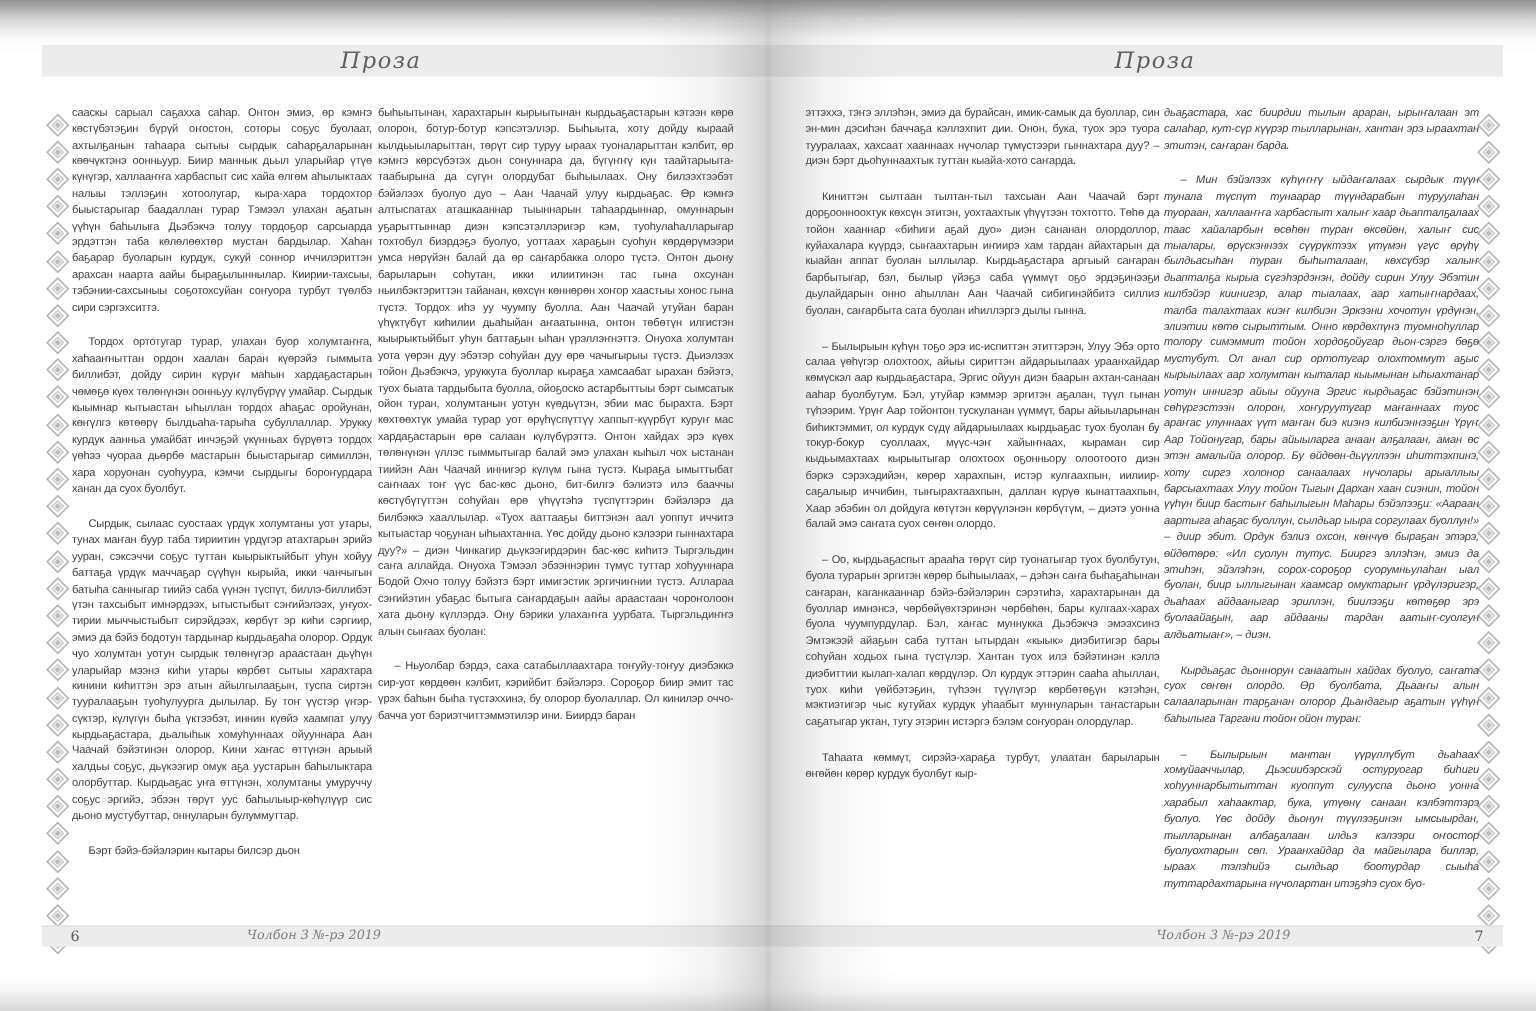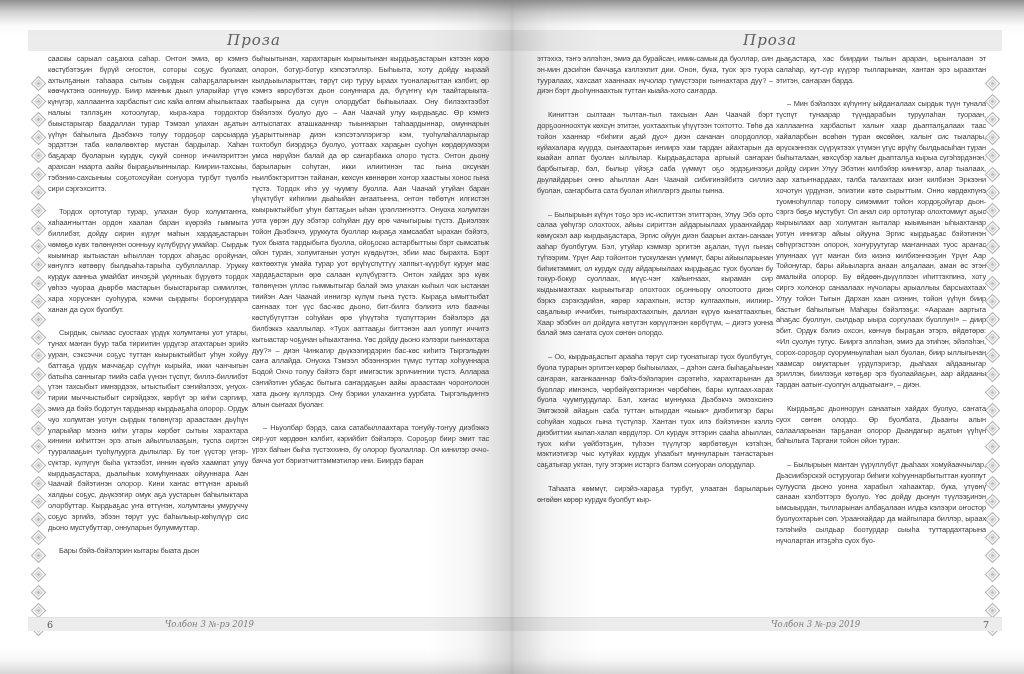--- a/index.html
+++ b/index.html
@@ -27,28 +27,28 @@
   
   .rail{position:absolute;top:74px;width:19px;display:flex;flex-direction:column;align-items:center;}
   .rail.left{left:29px;}
   .rail.right{right:22px;}
   .diamond{display:block;width:9px;height:9px;margin:3.6px 0;transform:rotate(45deg);
            background:#fdfdfd;border:1px solid #b3b3b3;position:relative;
            box-shadow:inset 0 0 0 1.5px #ffffff, inset 0 0 0 2.4px #c6c6c6;}
   .diamond::after{content:"";position:absolute;inset:3px;background:#bcbcbc;}
 
   
-  .col{position:absolute;top:54px;height:542px;overflow:hidden;text-align:justify;
+  .col{position:absolute;top:70px;height:542px;overflow:hidden;text-align:justify;
        font-size:7.4px;line-height:10.8px;letter-spacing:-0.1px;color:#3d3d3d;}
   .col p{margin:0;padding:0;}
   .col p.ind{text-indent:11px;margin-top:13px;}
   .c-lp1{left:48px;width:200px;}
   .c-lp2{left:252px;width:237px;}
   .c-rp1{left:537px;width:236px;}
-  .c-rp2{left:776px;width:210px;}
+  .c-rp2{left:776px;width:210px;font-style:italic;}
 
   
   .fold{position:absolute;top:0;bottom:0;left:428px;width:168px;pointer-events:none;
         background:linear-gradient(90deg,rgba(110,110,110,0) 0%,rgba(110,110,110,0.08) 28%,
         rgba(100,100,100,0.26) 48%,rgba(95,95,95,0.32) 50%,rgba(100,100,100,0.26) 52%,
         rgba(110,110,110,0.08) 72%,rgba(110,110,110,0) 100%);}
   .top-shade{position:absolute;top:0;left:0;right:0;height:36px;pointer-events:none;
         background:linear-gradient(180deg,rgba(125,125,125,0.85) 0%,rgba(160,160,160,0.45) 35%,
         rgba(220,220,220,0.15) 70%,rgba(255,255,255,0) 100%);}
   .bottom-shade{position:absolute;bottom:0;left:0;right:0;height:26px;pointer-events:none;
@@ -130,21 +130,21 @@
       <span class="diamond"></span>
       <span class="diamond"></span>
       <span class="diamond"></span>
     </div>
 
   <div>
     <div class="col c-lp1">
         <p>сааскы сарыал саҕахха саһар. Онтон эмиэ, өр кэмҥэ көстүбэтэҕин бүрүй оҥостон, соторы соҕус буолаат, ахтылҕанын таһаара сытыы сырдык саһарҕаларынан көөчүктэнэ оонньуур. Биир маннык дьыл уларыйар үтүө күнүгэр, халлааҥҥа харбаспыт сис хайа өлгөм аһылыктаах налыы тэллэҕин хотоолугар, кыра-хара тордохтор быыстарыгар баадаллан турар Тэмээл улахан аҕатын үүһүн баһылыга Дьэбэкчэ толуу тордоҕор сарсыарда эрдэттэн таба көлөлөөхтөр мустан бардылар. Хаһан баҕарар буоларын курдук, сукуй соннор иччилэриттэн арахсан наарта аайы быраҕылыннылар. Киирии-тахсыы, тэбэнии-сахсыныы соҕотохсуйан соҥуора турбут түөлбэ сири сэргэхситтэ.</p>
         <p class="ind">Тордох ортотугар турар, улахан буор холумтаҥҥа, хаһааҥныттан ордон хаалан баран күөрэйэ гыммыта биллибэт, дойду сирин күрүҥ маһын хардаҕастарын чөмөҕө күөх төлөнүнэн оонньуу күлүбүрүү умайар. Сырдык кыымнар кытыастан ыһыллан тордох аһаҕас оройунан, көҥүлгэ көтөөрү былдьаһа-тарыһа субуллаллар. Урукку курдук аанньа умайбат инчэҕэй үкүнньах бүрүөтэ тордох үөһээ чуораа дьөрбө мастарын быыстарыгар симиллэн, хара хоруонан суоһуура, кэмчи сырдыгы бороҥурдара ханан да суох буолбут.</p>
         <p class="ind">Сырдык, сылаас суостаах үрдүк холумтаны уот утары, тунах маҥан буур таба тириитин үрдүгэр атахтарын эрийэ ууран, сэксэччи соҕус туттан кыырыктыйбыт уһун хойуу баттаҕа үрдүк маччаҕар сүүһүн кырыйа, икки чанчыгын батыһа санныгар тиийэ саба үүнэн түспүт, биллэ-биллибэт үтэн тахсыбыт имнэрдээх, ытыстыбыт сэҥийэлээх, уҥуох-тирии мыччыстыбыт сирэйдээх, көрбүт эр киһи сэргиир, эмиэ да бэйэ бодотун тардынар кырдьаҕаһа олорор. Ордук чуо холумтан уотун сырдык төлөнүгэр араастаан дьүһүн уларыйар мээнэ киһи утары көрбөт сытыы харахтара кинини киһиттэн эрэ атын айылгылааҕын, туспа сиртэн тууралааҕын туоһулуурга дылылар. Бу тоҥ үүстэр үҥэр-сүктэр, күлүгүн быһа үктээбэт, иннин күөйэ хаампат улуу кырдьаҕастара, дьалыһык хомуһуннаах ойууннара Аан Чаачай бэйэтинэн олорор. Кини хаҥас өттүнэн арыый халдьы соҕус, дьүкээгир омук аҕа уустарын баһылыктара олорбуттар. Кырдьаҕас уҥа өттүнэн, холумтаны умуруччу соҕус эргийэ, эбээн төрүт уус баһылыыр-көһүлүүр сис дьоно мустубуттар, оннуларын булуммуттар.</p>
-        <p class="ind">Бары бэйэ-бэйэлэрин кытары быата дьон</p>
+        <p class="ind">Бэрт бэйэ-бэйэлэрин кытары билсэр дьон</p>
       </div>
     <div class="col c-lp2">
         <p>быһыытынан, харахтарын кырыытынан кырдьаҕастарын кэтээн көрө олорон, ботур-ботур кэпсэтэллэр. Быһыыта, хоту дойду кыраай кылдьыыларыттан, төрүт сир туруу ыраах туоналарыттан кэлбит, өр кэмҥэ көрсүбэтэх дьон сонуннара да, бүгүҥҥү күн таайтарыыта-таабырына да сүгүн олордубат быһыылаах. Ону билээхтээбэт бэйэлээх буолуо дуо – Аан Чаачай улуу кырдьаҕас. Өр кэмҥэ алтыспатах аташкааннар тыыннарын таһаардыннар, омуннарын уҕарыттыннар диэн кэпсэтэллэригэр кэм, туоһулаһалларыгар тохтобул биэрдэҕэ буолуо, уоттаах хараҕын суоһун көрдөрүмээри умса нөрүйэн балай да өр саҥарбакка олоро түстэ. Онтон дьону барыларын соһутан, икки илиитинэн тас гына охсунан ньилбэктэриттэн тайанан, көхсүн көннөрөн хоҥор хаастыы хонос гына түстэ. Тордох иһэ уу чуумпу буолла. Аан Чаачай утуйан баран үһүктүбүт киһилии дьаһыйан аҥаатынна, онтон төбөтүн илгистэн кыырыктыйбыт уһун баттаҕын ыһан үрэллэҥнэттэ. Онуоха холумтан уота үөрэн дуу эбэтэр соһуйан дуу өрө чачыгырыы түстэ. Дьиэлээх тойон Дьэбэкчэ, уруккута буоллар кыраҕа хамсаабат ырахан бэйэтэ, туох быата тардыбыта буолла, ойоҕоско астарбыттыы бэрт сымсатык ойон туран, холумтанын уотун күөдьүтэн, эбии мас бырахта. Бэрт көхтөөхтүк умайа турар уот өрүһүспүттүү хаппыт-күүрбүт куруҥ мас хардаҕастарын өрө салаан күлүбүрэттэ. Онтон хайдах эрэ күөх төлөнүнэн үллэс гыммытыгар балай эмэ улахан кыһыл чох ыстанан тиийэн Аан Чаачай иннигэр күлүм гына түстэ. Кыраҕа ымыттыбат саҥнаах тоҥ үүс бас-көс дьоно, бит-билгэ бэлиэтэ илэ бааччы көстүбүтүттэн соһуйан өрө үһүүтэһэ түспүттэрин бэйэлэрэ да билбэккэ хааллылар. «Туох ааттааҕы биттэнэн аал уоппут иччитэ кытыастар чоҕунан ыһыахтанна. Үөс дойду дьоно кэлээри гыннахтара дуу?» – диэн Чинкагир дьүкээгирдэрин бас-көс киһитэ Тыргэльдин саҥа аллайда. Онуоха Тэмээл эбээннэрин түмүс туттар хоһууннара Бодой Охчо толуу бэйэтэ бэрт имигэстик эргичиҥнии түстэ. Аллараа сэҥийэтин убаҕас бытыга саҥардаҕын аайы араастаан чороҥолоон хата дьону күллэрдэ. Ону бэрики улахаҥҥа уурбата. Тыргэльдиҥҥэ алын сыҥаах буолан:</p>
         <p class="ind">– Ньуолбар бэрдэ, саха сатабыллаахтара тоҥуйу-тоҥуу диэбэккэ сир-уот көрдөөн кэлбит, кэрийбит бэйэлэрэ. Сороҕор биир эмит тас үрэх баһын быһа түстэххинэ, бу олорор буолаллар. Ол кинилэр оччо-бачча уот бэриэтчиттэммэтилэр ини. Биирдэ баран</p>
       </div>
   </div>
 
   <div>
     <div class="col c-rp1">
         <p>эттэххэ, тэҥэ эллэһэн, эмиэ да бурайсан, имик-самык да буоллар, син эн-мин дэсиһэн баччаҕа кэллэхпит дии. Онон, бука, туох эрэ туора тууралаах, хахсаат хааннаах нүчолар түмүстээри гыннахтара дуу? – диэн бэрт дьоһуннаахтык туттан кыайа-хото саҥарда.</p>

